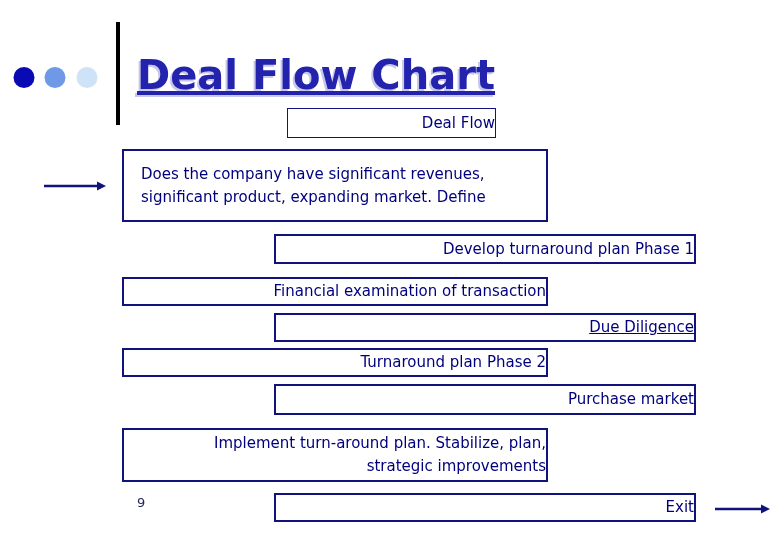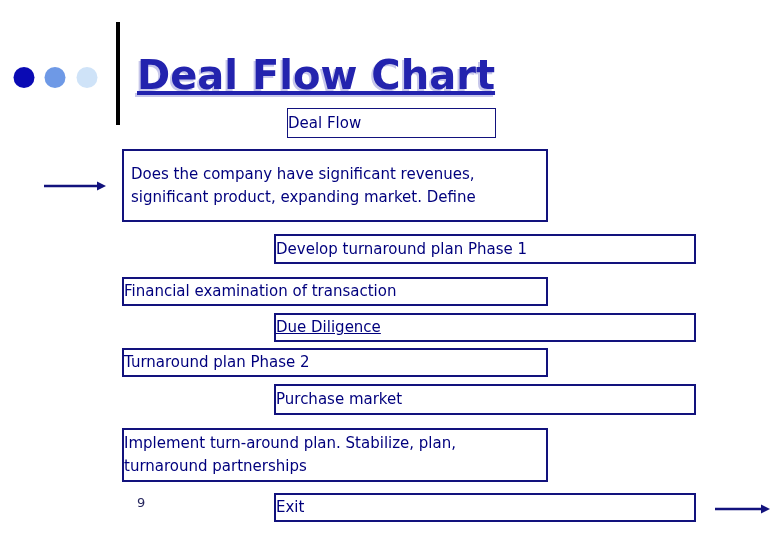--- a/index.html
+++ b/index.html
@@ -48,27 +48,27 @@
     box-sizing: border-box;
     background: #ffffff;
     border: 2px solid #12127d;
     color: #00007d;
     font-size: 15px;
     line-height: 23px;
     display: flex;
     flex-direction: column;
     align-items: center;
     justify-content: center;
-    text-align: left;
+    text-align: right;
     white-space: nowrap;
   }
   .fbox .bl { width: 100%; }
   .box-deal-flow        { left: 287px; top: 108px; width: 209px; height: 30px; border-width: 1px; }
   .box-screening        { left: 122px; top: 149px; width: 426px; height: 73px;
-                          align-items: flex-start; text-align: left; padding-left: 7px; }
+                          align-items: flex-start; text-align: left; padding-left: 17px; }
   .box-plan-phase-1     { left: 274px; top: 234px; width: 422px; height: 30px; }
   .box-fin-exam         { left: 122px; top: 277px; width: 426px; height: 29px; }
   .box-due-diligence    { left: 274px; top: 313px; width: 422px; height: 29px; text-decoration: underline; }
   .box-plan-phase-2     { left: 122px; top: 348px; width: 426px; height: 29px; }
   .box-purchase-control { left: 274px; top: 384px; width: 422px; height: 31px; }
   .box-implement        { left: 122px; top: 428px; width: 426px; height: 54px; }
   .box-exit             { left: 274px; top: 493px; width: 422px; height: 29px; }
   
   .arrow-left  { position: absolute; left: 40px;  top: 178px; }
   .arrow-right { position: absolute; left: 711px; top: 501px; }
@@ -120,21 +120,21 @@
   <div class="fbox box-plan-phase-2">
     <div class="bl">Turnaround plan Phase 2</div>
   </div>
 
   <div class="fbox box-purchase-control">
     <div class="bl">Purchase market</div>
   </div>
 
   <div class="fbox box-implement">
     <div class="bl">Implement turn-around plan. Stabilize, plan,</div>
-    <div class="bl">turnaround partnerships</div>
+    <div class="bl">strategic improvements</div>
   </div>
 
   <div class="fbox box-exit">
     <div class="bl">Exit</div>
   </div>
 
   <svg class="arrow-left" width="70" height="16">
     <line x1="4" y1="8" x2="57" y2="8" stroke-width="2.5" stroke="#12127d"></line>
     <polygon points="57,3.5 57,12.5 66,8" fill="#12127d"></polygon>
   </svg>

